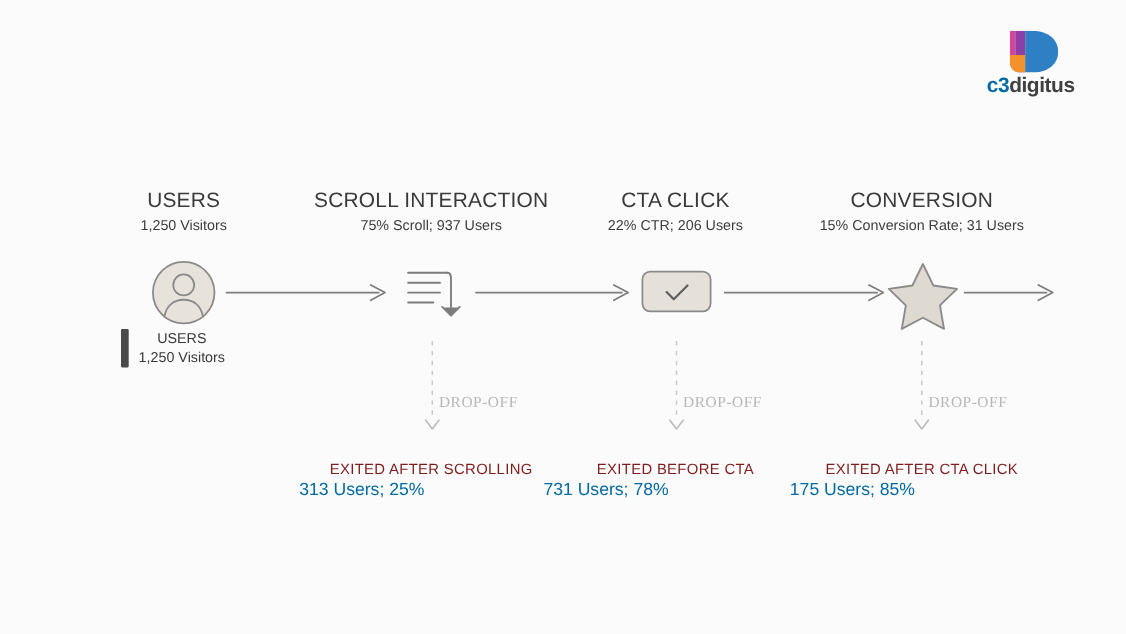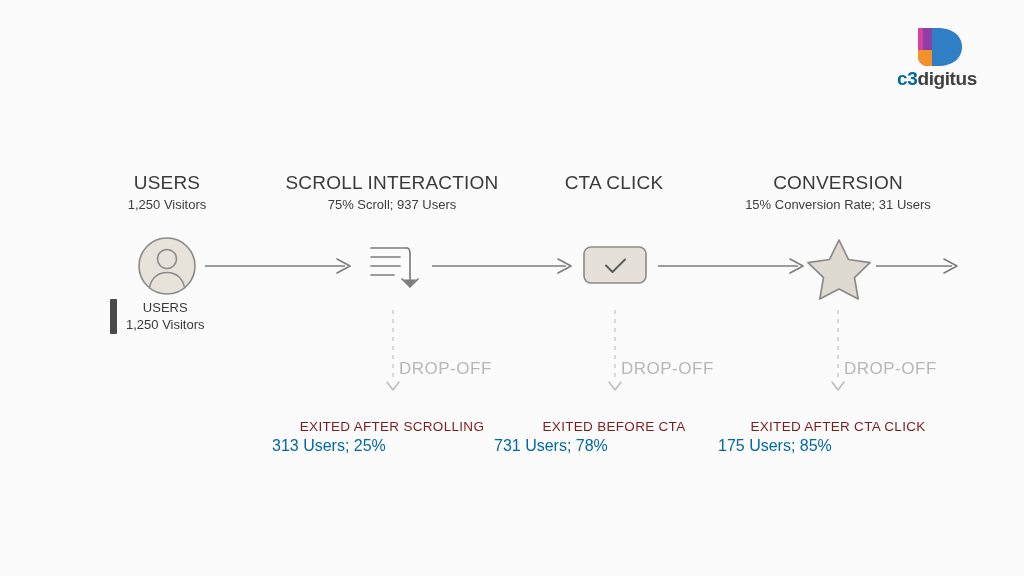--- a/index.html
+++ b/index.html
@@ -124,24 +124,25 @@
   }
 
   
   .dropoff-line {
     position: absolute;
     width: 18px;
     height: 85px;
   }
   .dropoff-label {
     position: absolute;
-    font-size: 17px;
+    font-size: 14px;
     letter-spacing: 0.5px;
     color: #b7b7b7;
     white-space: nowrap;
+    font-family: Liberation Serif, serif;
   }
   .exit-title {
     position: absolute;
     text-align: center;
     font-size: 13.5px;
     letter-spacing: 0.3px;
     color: #7f1d1d;
     white-space: nowrap;
   }
   .exit-sub {
@@ -181,20 +182,21 @@
     </div>
   </div>
 
   <div class="stage-title" style="left:67px; top:172px; width:200px;">USERS</div>
   <div class="stage-sub" style="left:67px; top:197px; width:200px;">1,250 Visitors</div>
 
   <div class="stage-title" style="left:242px; top:172px; width:300px;">SCROLL INTERACTION</div>
   <div class="stage-sub" style="left:242px; top:197px; width:300px;">75% Scroll; 937 Users</div>
 
   <div class="stage-title" style="left:464px; top:172px; width:300px;">CTA CLICK</div>
+  <div class="stage-sub" style="left:464px; top:197px; width:300px;">22% CTR; 206 Users</div>
 
   <div class="stage-title" style="left:668px; top:172px; width:340px;">CONVERSION</div>
   <div class="stage-sub" style="left:668px; top:197px; width:340px;">15% Conversion Rate; 31 Users</div>
 
   <div class="icon-slot" style="left:132px; top:231px;">
     <svg width="62" height="62" viewBox="0 0 62 62" xmlns="http://www.w3.org/2000/svg">
       <circle cx="31" cy="31" r="28" fill="#e7e2da" stroke="#8a8a8a" stroke-width="1.6"></circle>
       <circle cx="31" cy="24" r="9.5" fill="#e7e2da" stroke="#8a8a8a" stroke-width="1.6"></circle>
       <path d="M13.5 53 C15 43 22 37.5 31 37.5 C40 37.5 47 43 48.5 53" fill="#e7e2da" stroke="#8a8a8a" stroke-width="1.6" stroke-linecap="round"></path>
     </svg>

